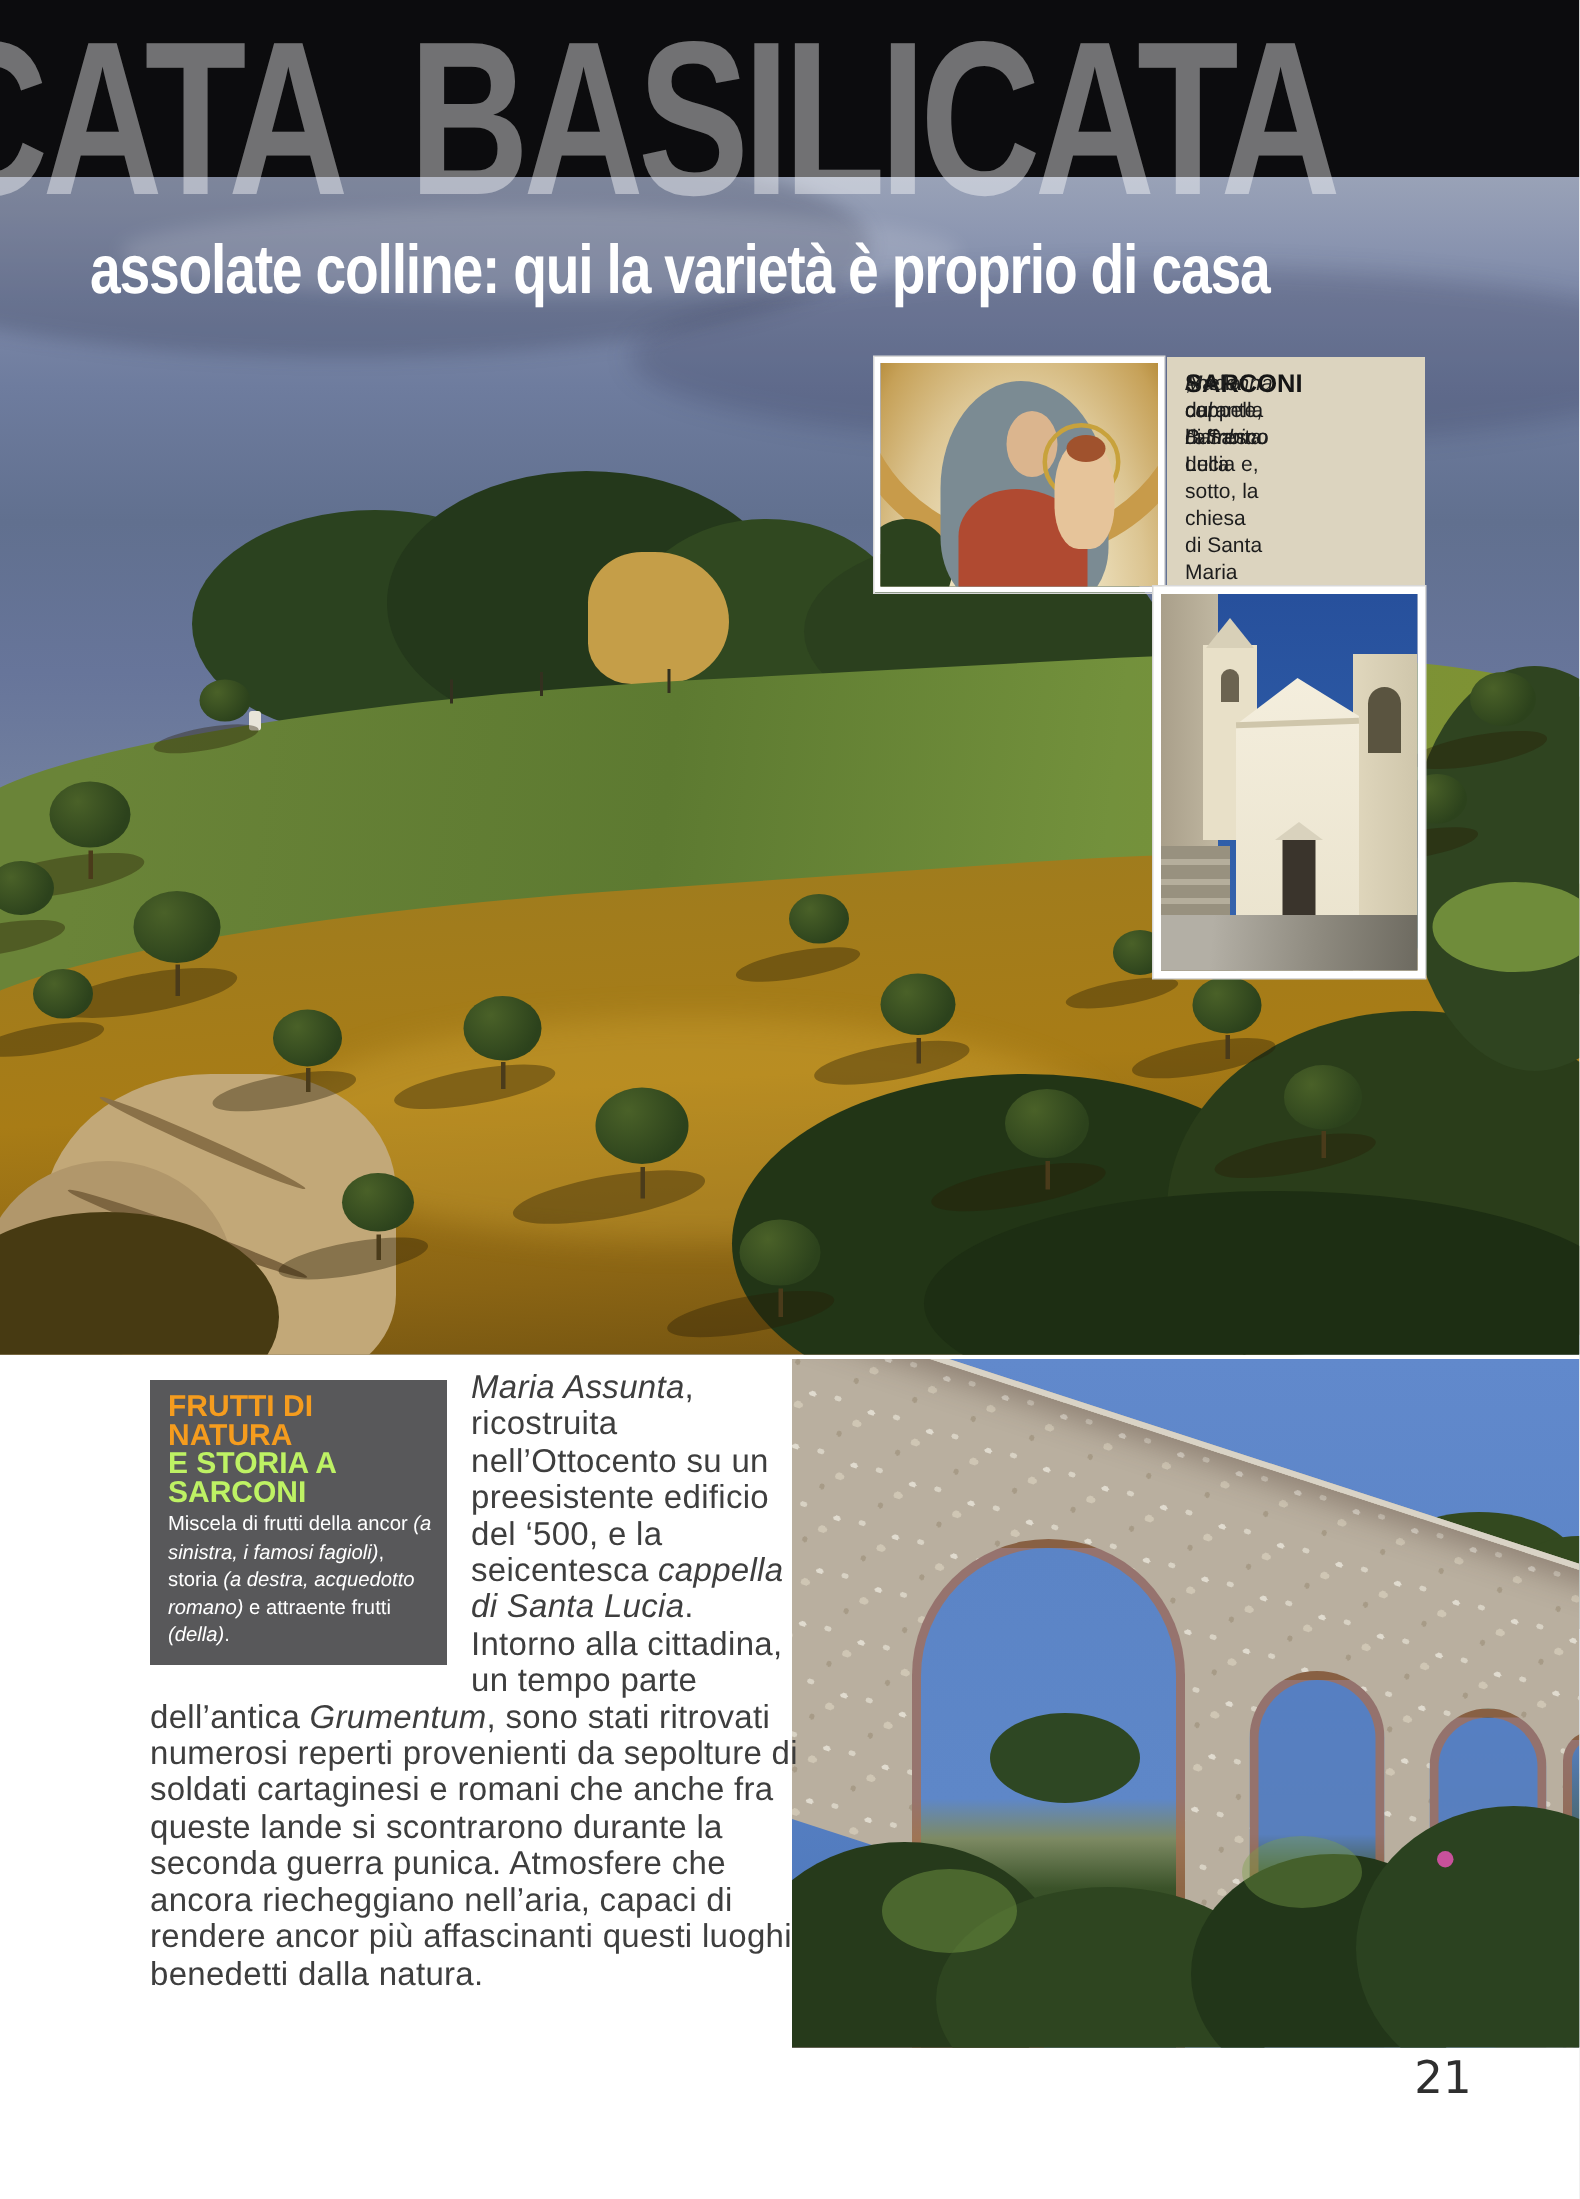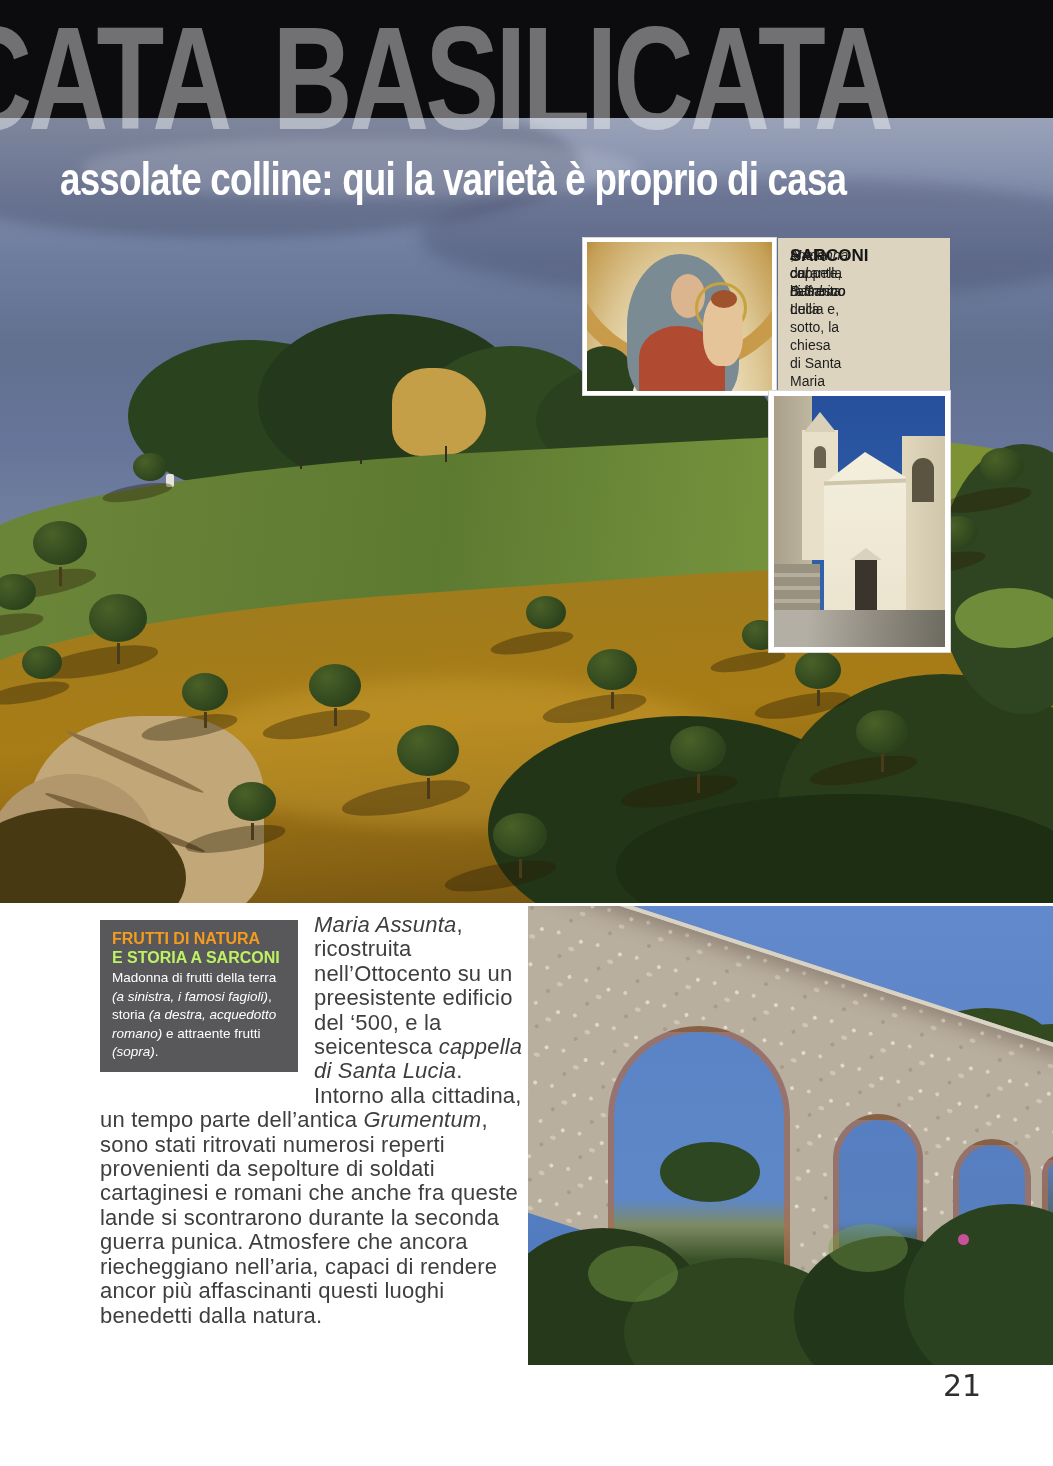--- a/index.html
+++ b/index.html
@@ -97,21 +97,21 @@
   .church .door{left:81px;top:164px;width:22px;height:58px;background:#3a342c;}
   .church .sidewall{left:128px;top:40px;width:43px;height:211px;background:linear-gradient(90deg,#e0d7bd,#cfc6ab);}
   .church .sidewin{left:138px;top:62px;width:22px;height:44px;border-radius:11px 11px 0 0;background:#5a5440;}
   .church .pavement{left:0;top:214px;width:100%;height:37px;
       background:linear-gradient(95deg,#b3afa5 20%,#8f8b80 60%,#6d6a60 100%);}
 
   
   .text-col{position:absolute;left:100px;top:913px;width:432px;z-index:3;}
   .frutti-box{float:left;width:198px;box-sizing:border-box;background:#58585a;
       padding:9px 10px 10px 12px;margin:7px 16px 16px 0;}
-  .frutti-box h3{margin:0 0 2px 0;font-size:16px;line-height:19px;letter-spacing:0;}
+  .frutti-box h3{margin:0 0 2px 0;font-size:20px;line-height:19px;letter-spacing:0;}
   .frutti-box h3 span{display:block;}
   .frutti-box p{margin:0;font-size:13.5px;line-height:18.6px;color:#ffffff;}
   .article{margin:0;font-family:Liberation Sans, sans-serif;font-size:22px;line-height:24.4px;
       color:#3e3e3e;letter-spacing:0.2px;}
 
   
   .aqueduct{position:absolute;left:528px;top:906px;width:525px;height:459px;overflow:hidden;z-index:2;
       background:linear-gradient(180deg,#6189cc,#5b84c6 45%,#4a74b8);}
   .aqueduct *{position:absolute;}
   .aq-tree{border-radius:50%;background:#33491f;}
@@ -269,21 +269,21 @@
       <div class="pavement"></div>
     </figure>
   </figure>
 
   <div class="text-col">
     <aside class="frutti-box">
       <h3>
         <span style="color: rgb(245, 156, 30);">FRUTTI DI NATURA</span>
         <span style="color: #bef264;">E STORIA A SARCONI</span>
       </h3>
-      <p><span>Madonna di frutti della terra </span><i>(a sinistra, i famosi fagioli)</i><span>, storia </span><i>(a destra, acquedotto romano)</i><span> e attraente frutti </span><i>(sopra)</i><span>.</span></p>
+      <p><span>Miscela di frutti della ancor </span><i>(a sinistra, i famosi fagioli)</i><span>, storia </span><i>(a destra, acquedotto romano)</i><span> e attraente frutti </span><i>(della)</i><span>.</span></p>
     </aside>
     <p class="article"><i>Maria Assunta</i><span>, ricostruita nell’Ottocento su un preesistente edificio del ‘500, e la seicentesca </span><i>cappella di Santa Lucia</i><span>. Intorno alla cittadina, un tempo parte dell’antica </span><i>Grumentum</i><span>, sono stati ritrovati numerosi reperti provenienti da sepolture di soldati cartaginesi e romani che anche fra queste lande si scontrarono durante la seconda guerra punica. Atmosfere che ancora riecheggiano nell’aria, capaci di rendere ancor più affascinanti questi luoghi benedetti dalla natura.</span></p>
   </div>
 
   <figure class="aqueduct" style="margin:0">
     <div class="aq-tree" style="left:238px;top:76px;width:74px;height:48px"></div>
     <div class="aq-tree" style="left:300px;top:92px;width:112px;height:64px"></div>
     <div class="aq-tree" style="left:392px;top:102px;width:132px;height:72px"></div>
     <div class="aq-tree" style="left:478px;top:118px;width:92px;height:62px"></div>
     <div class="stone"></div>

